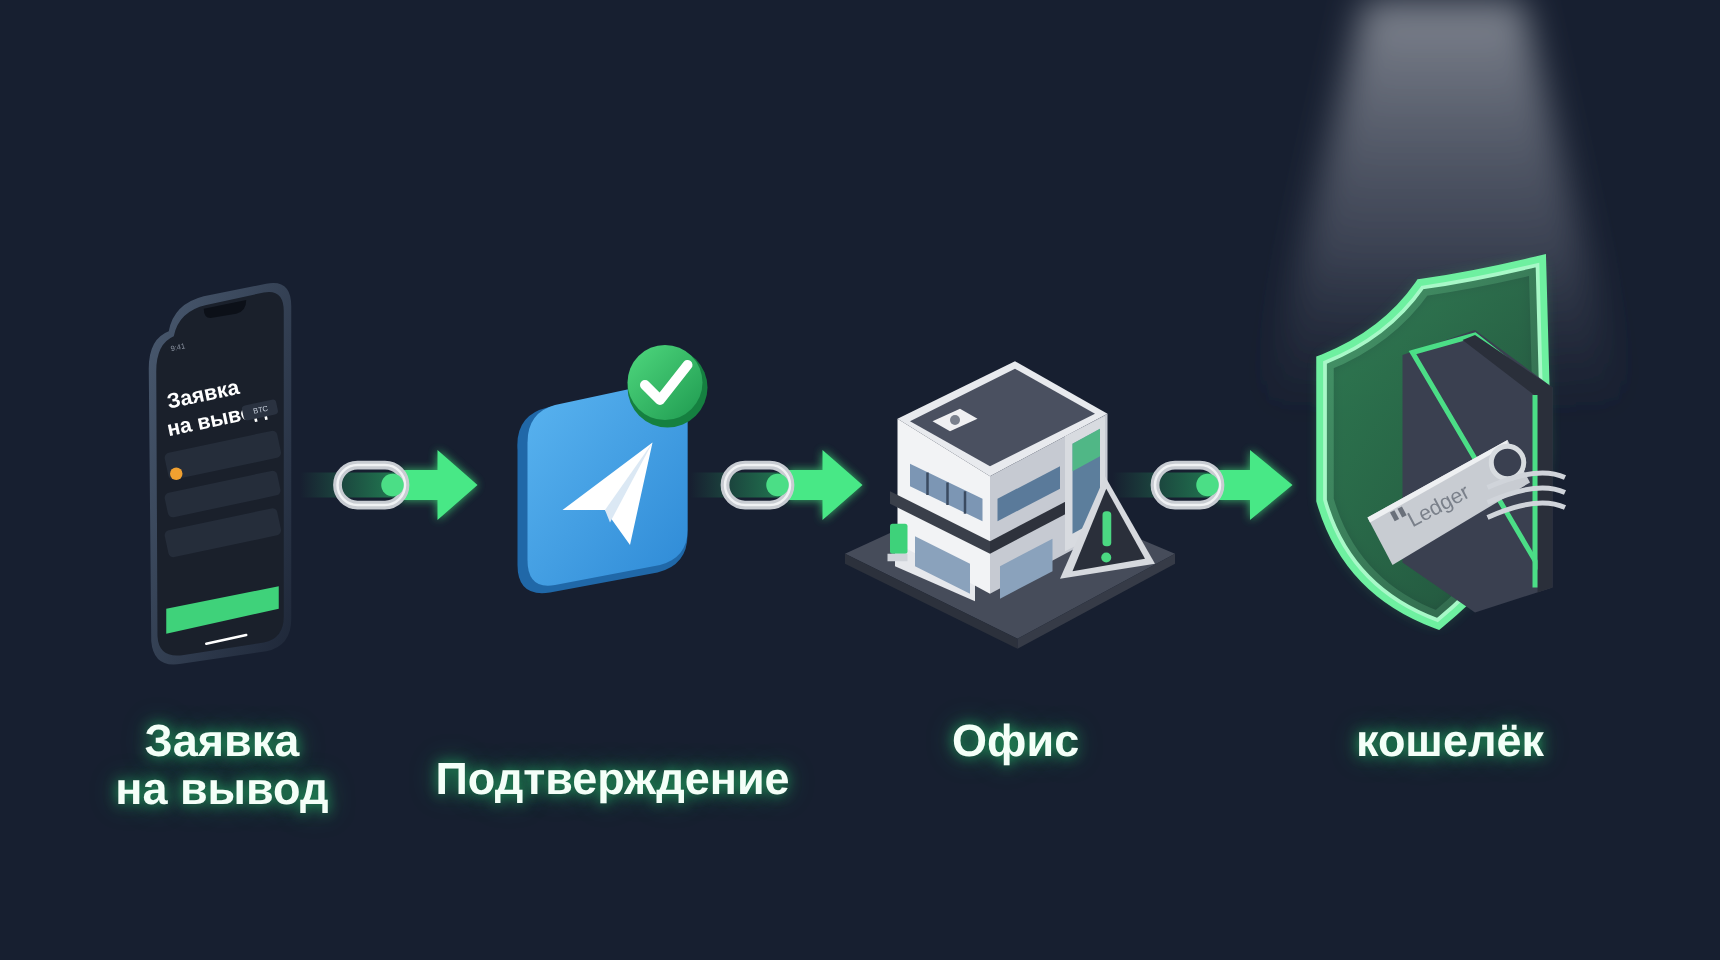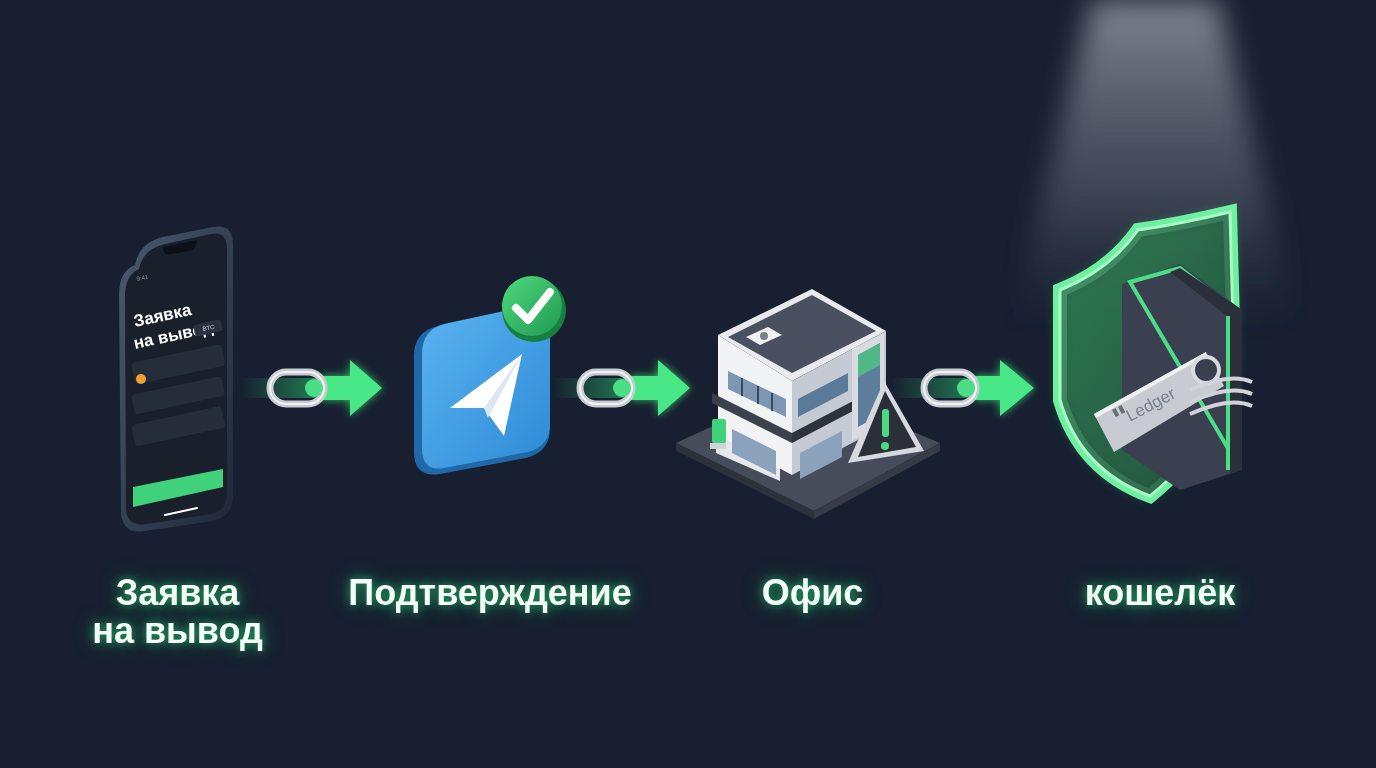--- a/index.html
+++ b/index.html
@@ -238,21 +238,21 @@
       <path d="M160 202 Q200 184 222 194" fill="none" stroke="#d0d4da" stroke-width="4"></path>
       <path d="M160 214 Q200 196 222 206" fill="none" stroke="#d0d4da" stroke-width="4"></path>
     </g>
   </svg>
 </div>
 
 <div class="step-label" style="left:60px;top:574px;width:235px;">
   <span>Заявка</span>
   <span>на вывод</span>
 </div>
-<div class="step-label" style="left:315px;top:574px;width:350px;text-align:center;">
+<div class="step-label" style="left:315px;top:604px;width:350px;text-align:center;">
   <span>Подтверждение</span>
 </div>
 <div class="step-label" style="left:680px;top:574px;width:265px;">
   <span>Офис</span>
 </div>
 <div class="step-label" style="left:1020px;top:574px;width:280px;">
   <span>кошелёк</span>
 </div>
 
 </body></html>

